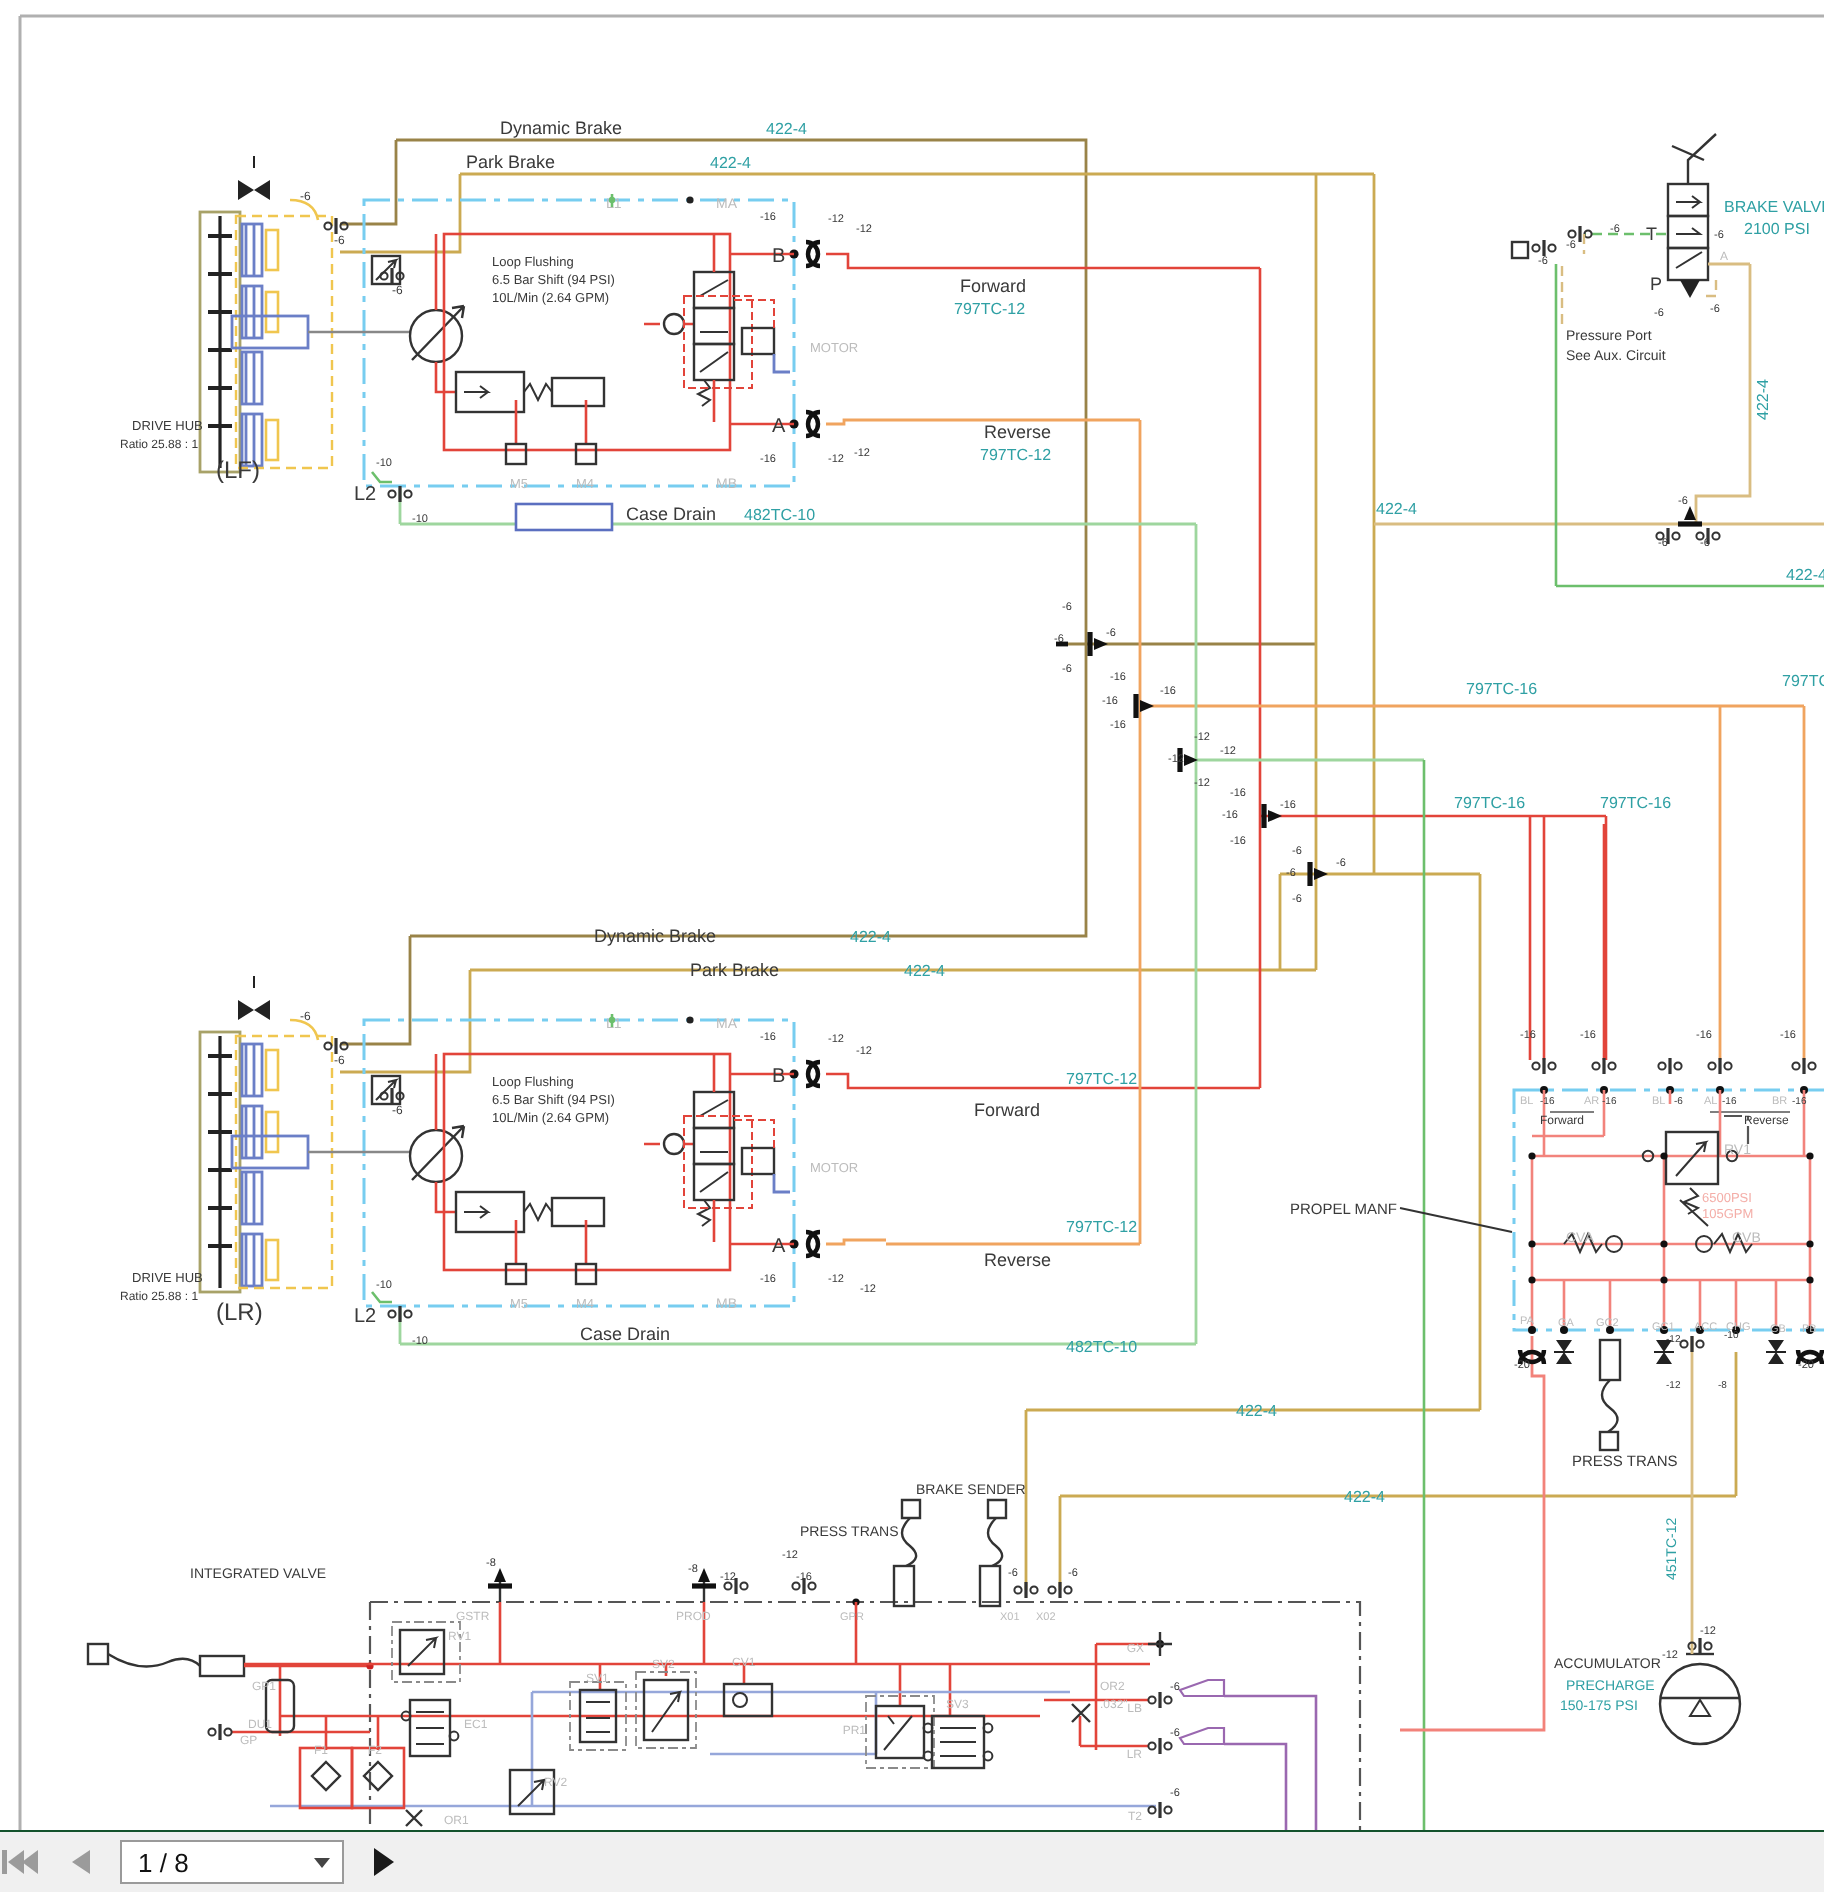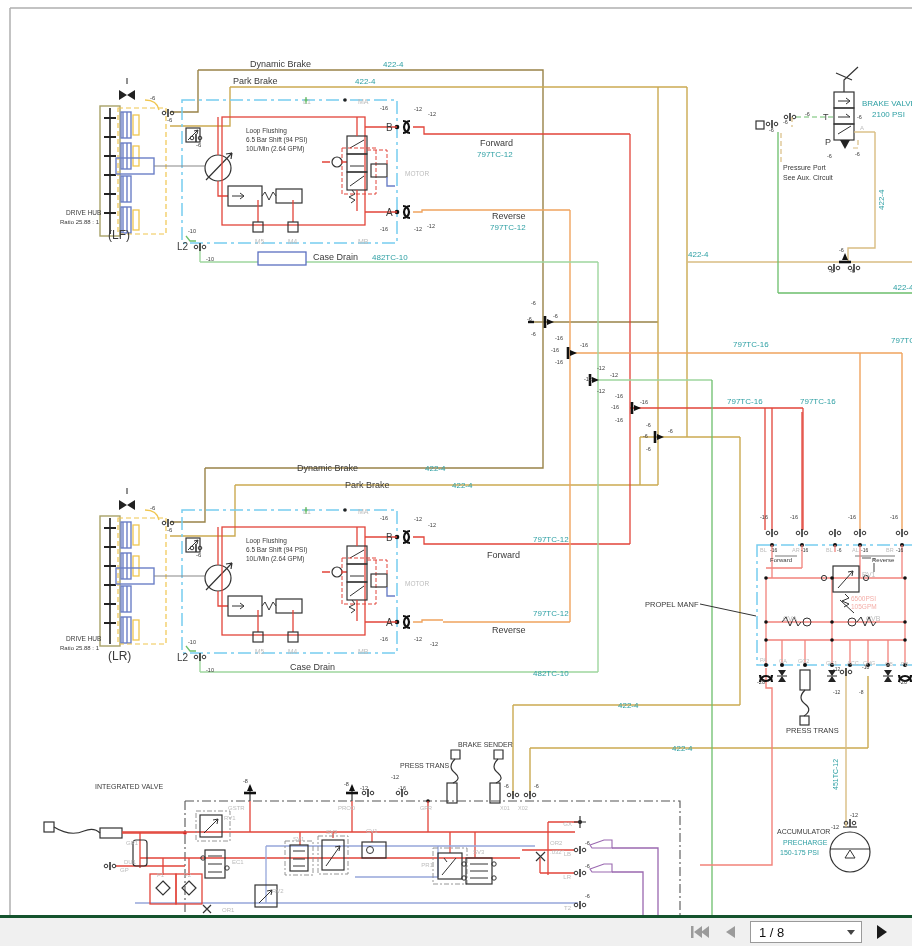--- a/index.html
+++ b/index.html
@@ -24,21 +24,21 @@
   .ly{stroke:#f0c64f;fill:none;stroke-width:1.3;}
   .lB{stroke:#6b7fc7;fill:none;stroke-width:1.4;}
   .cyanbox{stroke:#77cdf0;fill:none;stroke-width:1.5;stroke-dasharray:13 4 3 4;}
   .graydash{stroke:#555;fill:none;stroke-width:1.1;stroke-dasharray:9 3 2 3;}
   .vdash{stroke:#8a8a8a;fill:none;stroke-width:.9;stroke-dasharray:5 2 2 2;}
   .reddash{stroke:#e2443a;fill:none;stroke-width:1;stroke-dasharray:4 2;}
   .grndash{stroke:#6cbf6c;fill:none;stroke-width:1.2;stroke-dasharray:5 3;}
   .tandash{stroke:#d9bd82;fill:none;stroke-width:1.2;stroke-dasharray:5 3;}
   .ydash{stroke:#f0c64f;fill:none;stroke-width:1.2;stroke-dasharray:5 3;}
   
-  #toolbar{position:absolute;left:0;top:915px;width:912px;height:31px;background:#f0f0f0;border-top:3px solid #14532d;box-sizing:border-box;display:flex;align-items:center;justify-content:flex-end;gap:10px;padding-right:20px;}
+  #toolbar{position:absolute;left:0;top:915px;width:912px;height:31px;background:#f0f0f0;border-top:1px solid #14532d;box-sizing:border-box;display:flex;align-items:center;justify-content:flex-start;gap:10px;padding-right:8px;}
   .navbtn{width:20px;height:20px;display:flex;align-items:center;justify-content:center;cursor:pointer;}
   #pagebox{width:112px;height:22px;background:#fff;border:1px solid #9a9a9a;display:flex;align-items:center;box-sizing:border-box;cursor:default;}
   #pagebox .pval{flex:1;padding-left:8px;font-size:13px;color:#111;}
   #pagebox .caret{width:0;height:0;border-left:4px solid transparent;border-right:4px solid transparent;border-top:5px solid #444;margin-right:6px;}
 </style>
 </head>
 <body>
 
 <div id="page">
 <svg width="912" height="915" viewBox="0 0 912 915">

